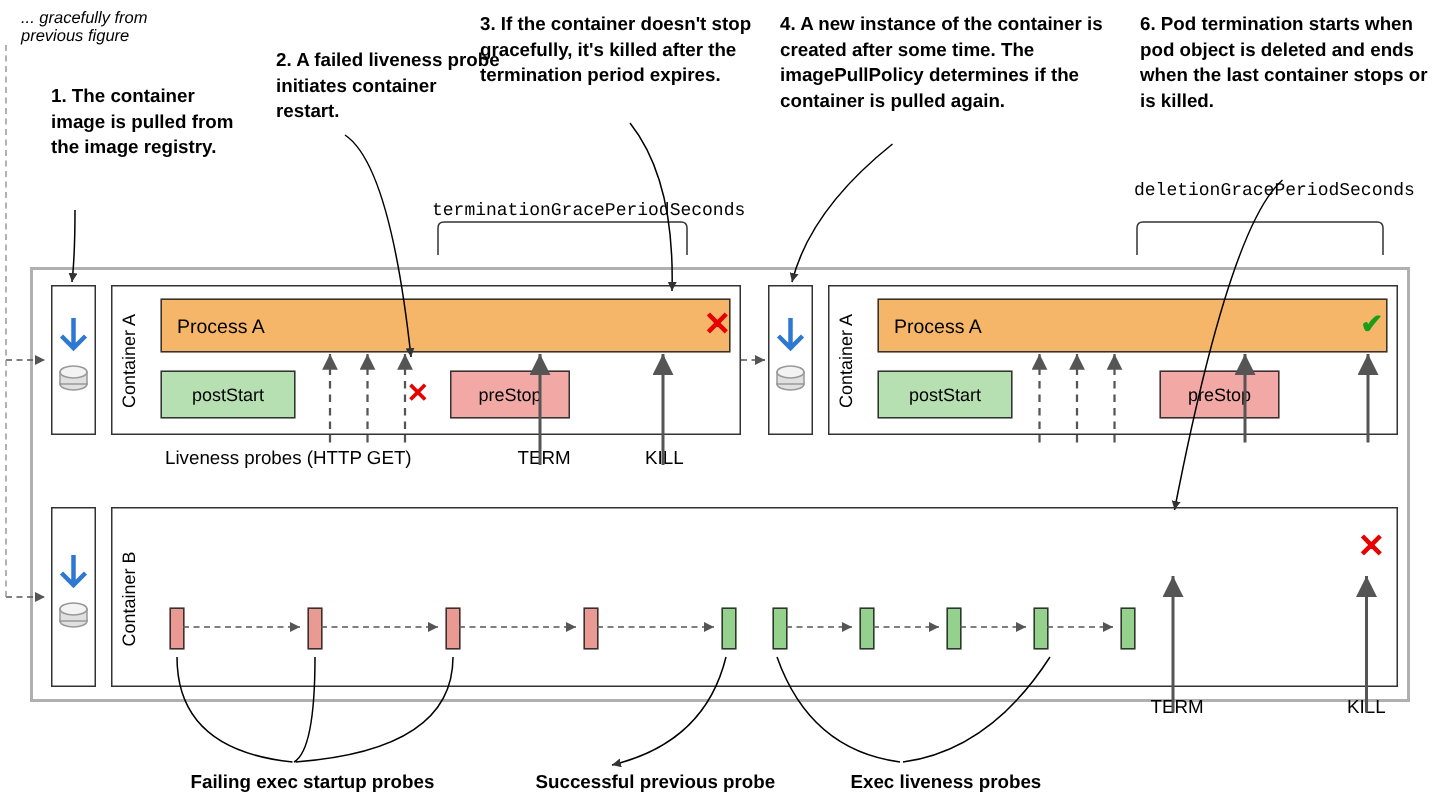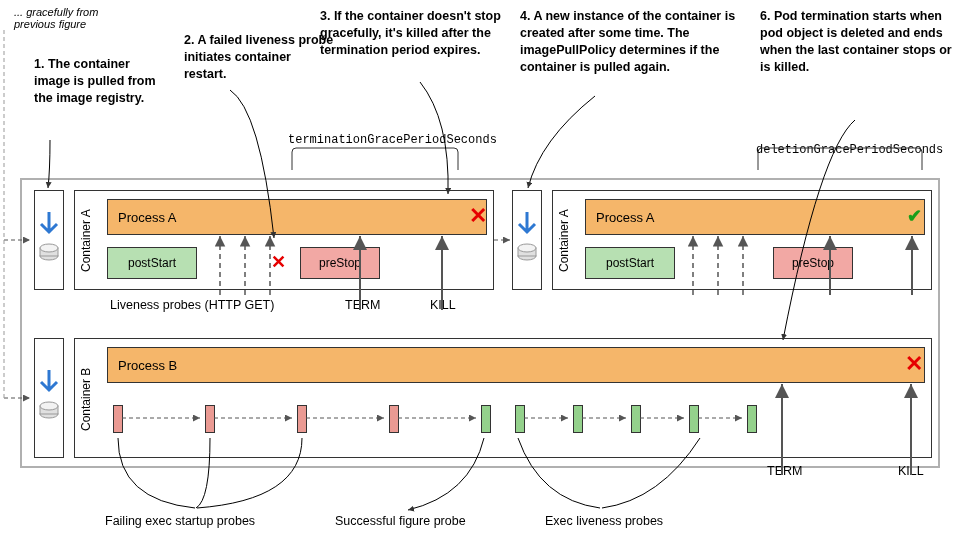--- a/index.html
+++ b/index.html
@@ -74,21 +74,21 @@
   .hook.red   { background: #f2a8a4; }
   .probe-block {
     position: absolute;
     border: 1px solid #333;
     width: 10px;
     height: 28px;
   }
   .probe-block.g { background: #94d18c; }
   .probe-block.r { background: #ea9a93; }
   .label { position: absolute; font-size: 12.5px; }
-  .blabel { position: absolute; font-size: 12.5px; font-weight: normal; }
+  .blabel { position: absolute; font-size: 12.5px; font-weight: bold; margin-left: 22px; }
   .x-mark {
     position: absolute;
     color: #e60000;
     font-weight: bold;
     font-size: 22px;
     line-height: 1;
   }
   .check {
     position: absolute;
     color: #1a9e1a;
@@ -108,21 +108,21 @@
 
 <div class="continued" style="left:14px; top:6px; width:110px;">... gracefully from previous figure</div>
 
 <div class="callout" style="left:8px; top:56px; width:125px;margin-left:26px;">1. The container image is pulled from the image registry.</div>
 <div class="callout" style="left:150px; top:32px; width:150px;margin-left:34px;">2. A failed liveness probe initiates container restart.</div>
 <div class="callout" style="left:320px; top:8px; width:185px;">3. If the container doesn't stop gracefully, it's killed after the termination period expires.</div>
 <div class="callout" style="left:520px; top:8px; width:220px;">4. A new instance of the container is created after some time. The imagePullPolicy determines if the container is pulled again.</div>
 <div class="callout" style="left:760px; top:8px; width:195px;">6. Pod termination starts when pod object is deleted and ends when the last container stops or is killed.</div>
 
 <div class="mono" style="position:absolute; left:288px; top:133px;">terminationGracePeriodSeconds</div>
-<div class="mono" style="position:absolute; left:756px; top:143px;">deletionGracePeriodSeconds</div>
+<div class="mono" style="position:absolute; left:756px; top:120px;">deletionGracePeriodSeconds</div>
 
 <div class="pod-box" style="left:20px; top:178px; width:920px; height:290px;"></div>
 
 <div class="pull-box" style="left:34px; top:190px; width:30px; height:100px;">
   <svg width="24" height="60">
     <path d="M12 2 L12 22 M4 14 L12 22 L20 14" stroke="#2e78d2" stroke-width="3" fill="none"></path>
     <ellipse cx="12" cy="46" rx="9" ry="4" fill="#e0e0e0" stroke="#999"></ellipse>
     <rect x="3" y="38" width="18" height="8" fill="#e0e0e0" stroke="#999"></rect>
     <ellipse cx="12" cy="38" rx="9" ry="4" fill="#f3f3f3" stroke="#999"></ellipse>
   </svg>
@@ -162,40 +162,39 @@
   <svg width="24" height="60">
     <path d="M12 2 L12 22 M4 14 L12 22 L20 14" stroke="#2e78d2" stroke-width="3" fill="none"></path>
     <ellipse cx="12" cy="46" rx="9" ry="4" fill="#e0e0e0" stroke="#999"></ellipse>
     <rect x="3" y="38" width="18" height="8" fill="#e0e0e0" stroke="#999"></rect>
     <ellipse cx="12" cy="38" rx="9" ry="4" fill="#f3f3f3" stroke="#999"></ellipse>
   </svg>
 </div>
 
 <div class="container-grp" style="left:74px; top:338px; width:858px; height:120px;">
   <div class="vlabel" style="left:4px; top:14px; height:92px;">Container B</div>
-  <div class="process-bar" style="left:32px; top:8px; width:818px; height:36px;">Process B</div>
   <div class="x-mark" style="left:830px; top:14px;">✕</div>
 
   <div class="probe-block r" style="left:38px;  top:66px;"></div>
   <div class="probe-block r" style="left:130px; top:66px;"></div>
   <div class="probe-block r" style="left:222px; top:66px;"></div>
   <div class="probe-block r" style="left:314px; top:66px;"></div>
   <div class="probe-block g" style="left:406px; top:66px;"></div>
   <div class="probe-block g" style="left:440px; top:66px;"></div>
   <div class="probe-block g" style="left:498px; top:66px;"></div>
   <div class="probe-block g" style="left:556px; top:66px;"></div>
   <div class="probe-block g" style="left:614px; top:66px;"></div>
   <div class="probe-block g" style="left:672px; top:66px;"></div>
 </div>
 
 <div class="label" style="left:767px; top:464px;">TERM</div>
 <div class="label" style="left:898px; top:464px;">KILL</div>
 
 <div class="blabel" style="left:105px; top:514px;">Failing exec startup probes</div>
-<div class="blabel" style="left:335px; top:514px;">Successful figure probe</div>
+<div class="blabel" style="left:335px; top:514px;">Successful previous probe</div>
 <div class="blabel" style="left:545px; top:514px;">Exec liveness probes</div>
 
 <svg class="overlay">
   <defs>
     <marker id="ah" markerWidth="8" markerHeight="8" refX="6" refY="3" orient="auto">
       <path d="M0,0 L6,3 L0,6 Z" fill="#333"></path>
     </marker>
     <marker id="ahg" markerWidth="9" markerHeight="9" refX="7" refY="3.5" orient="auto">
       <path d="M0,0 L7,3.5 L0,7 Z" fill="#555"></path>
     </marker>

